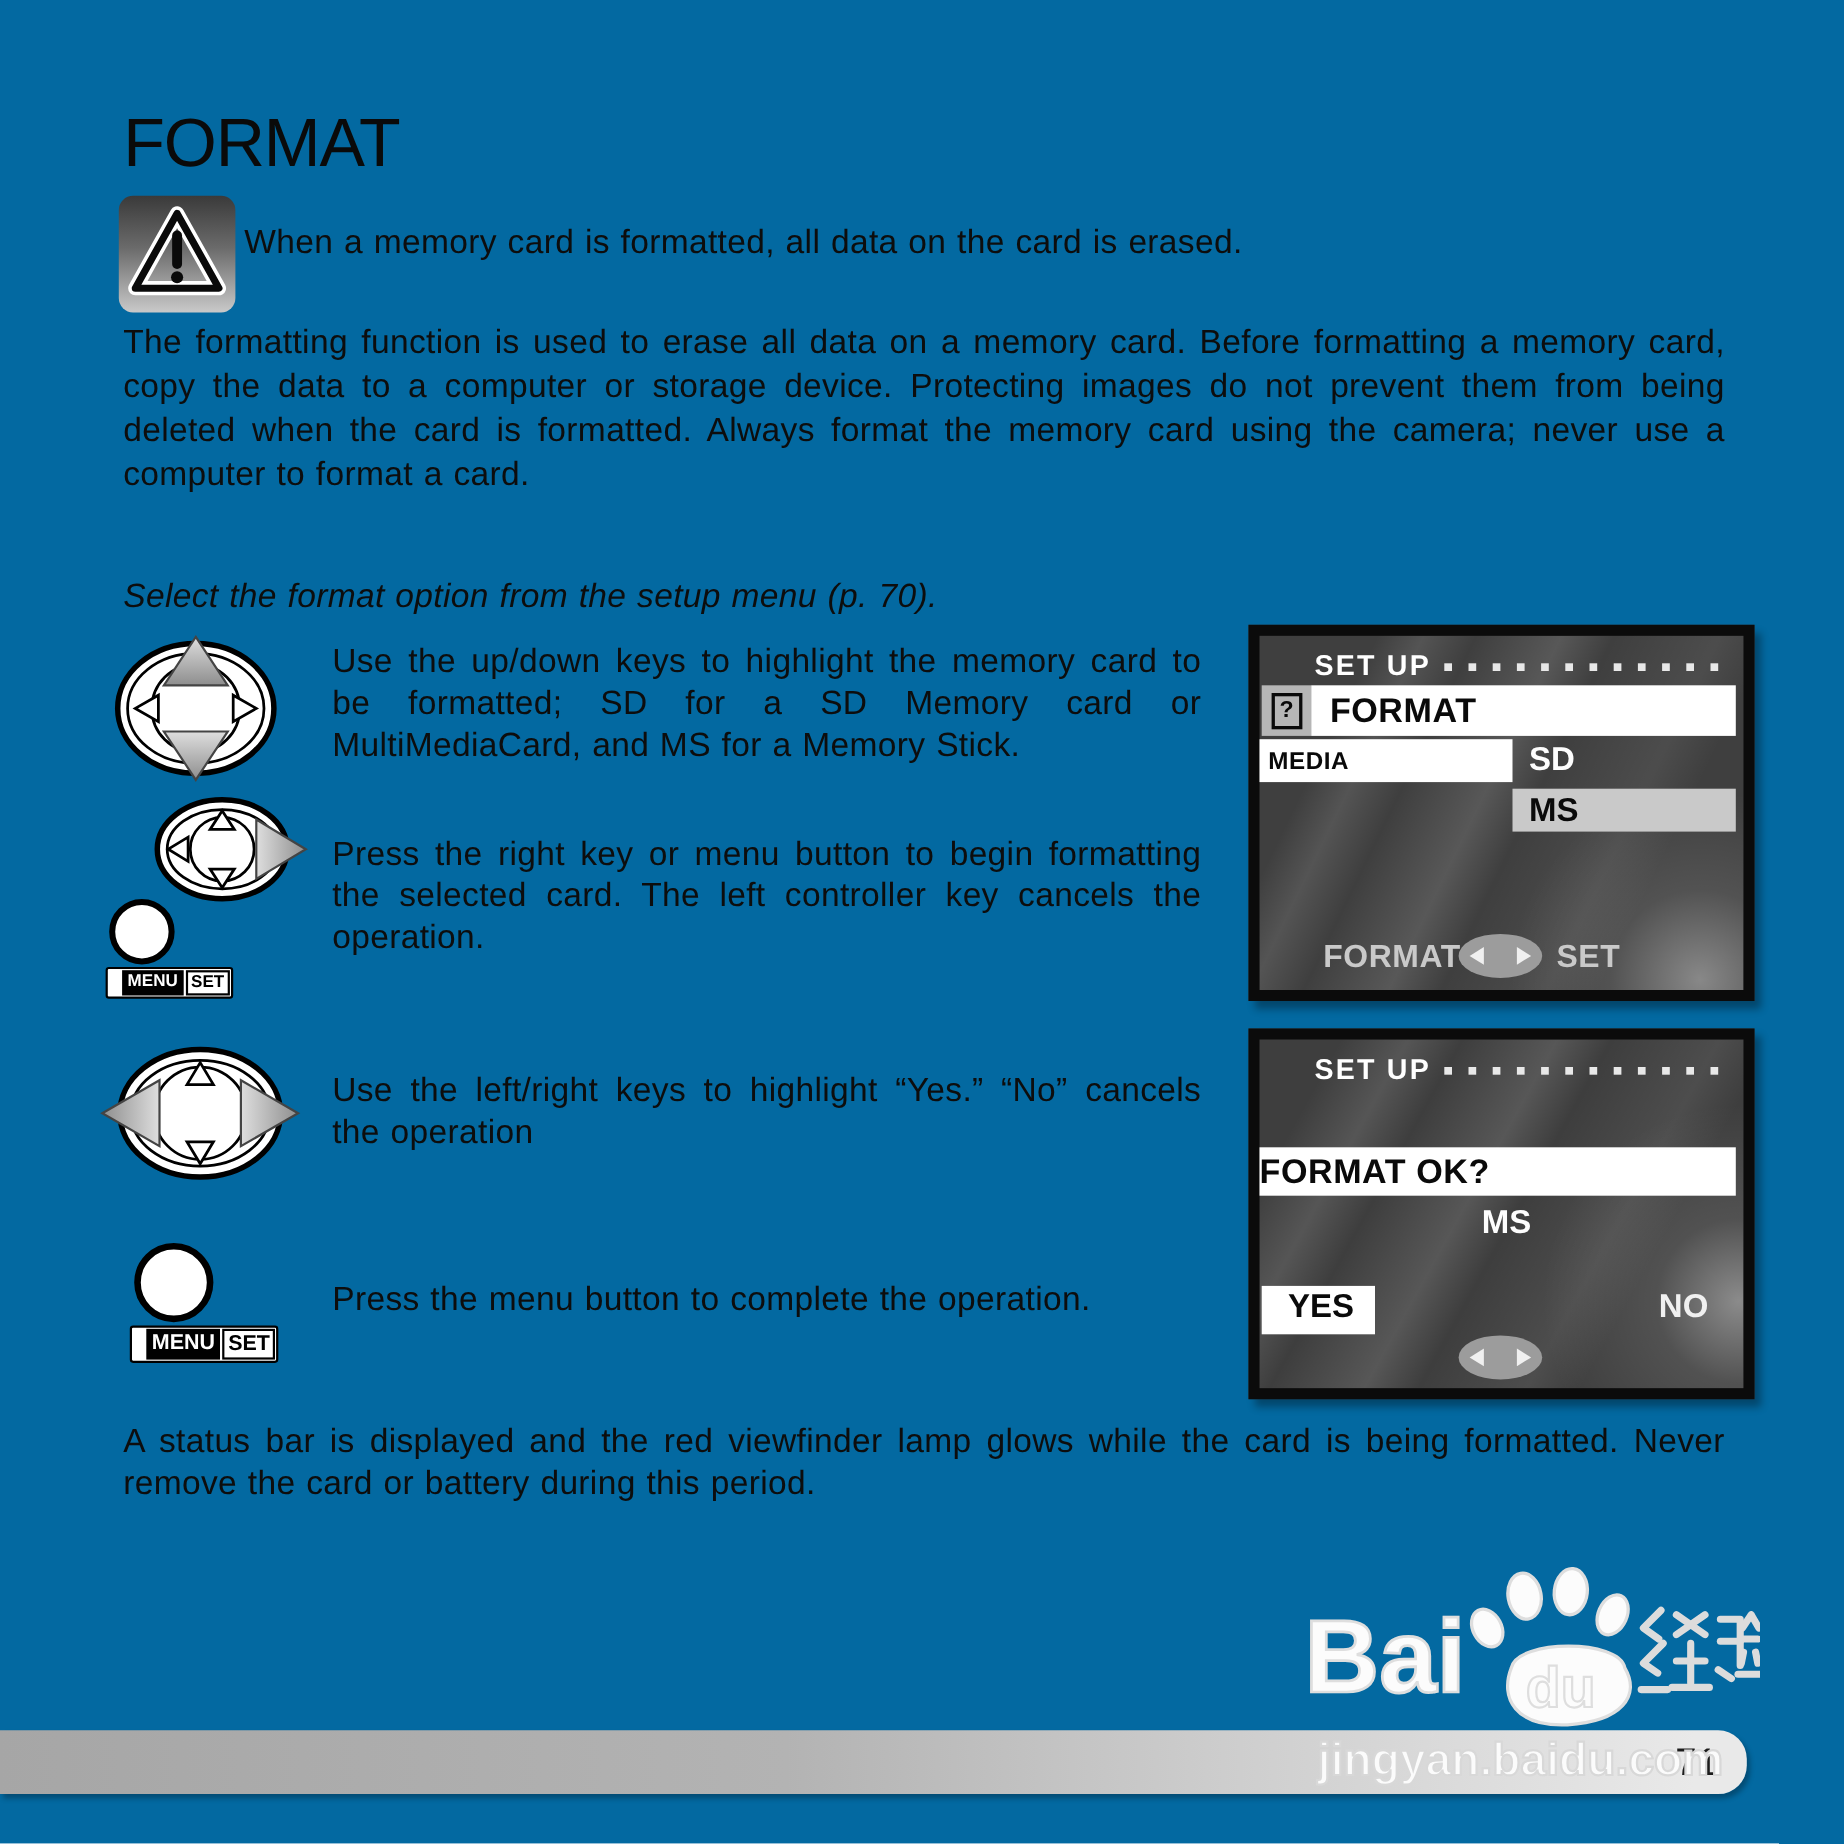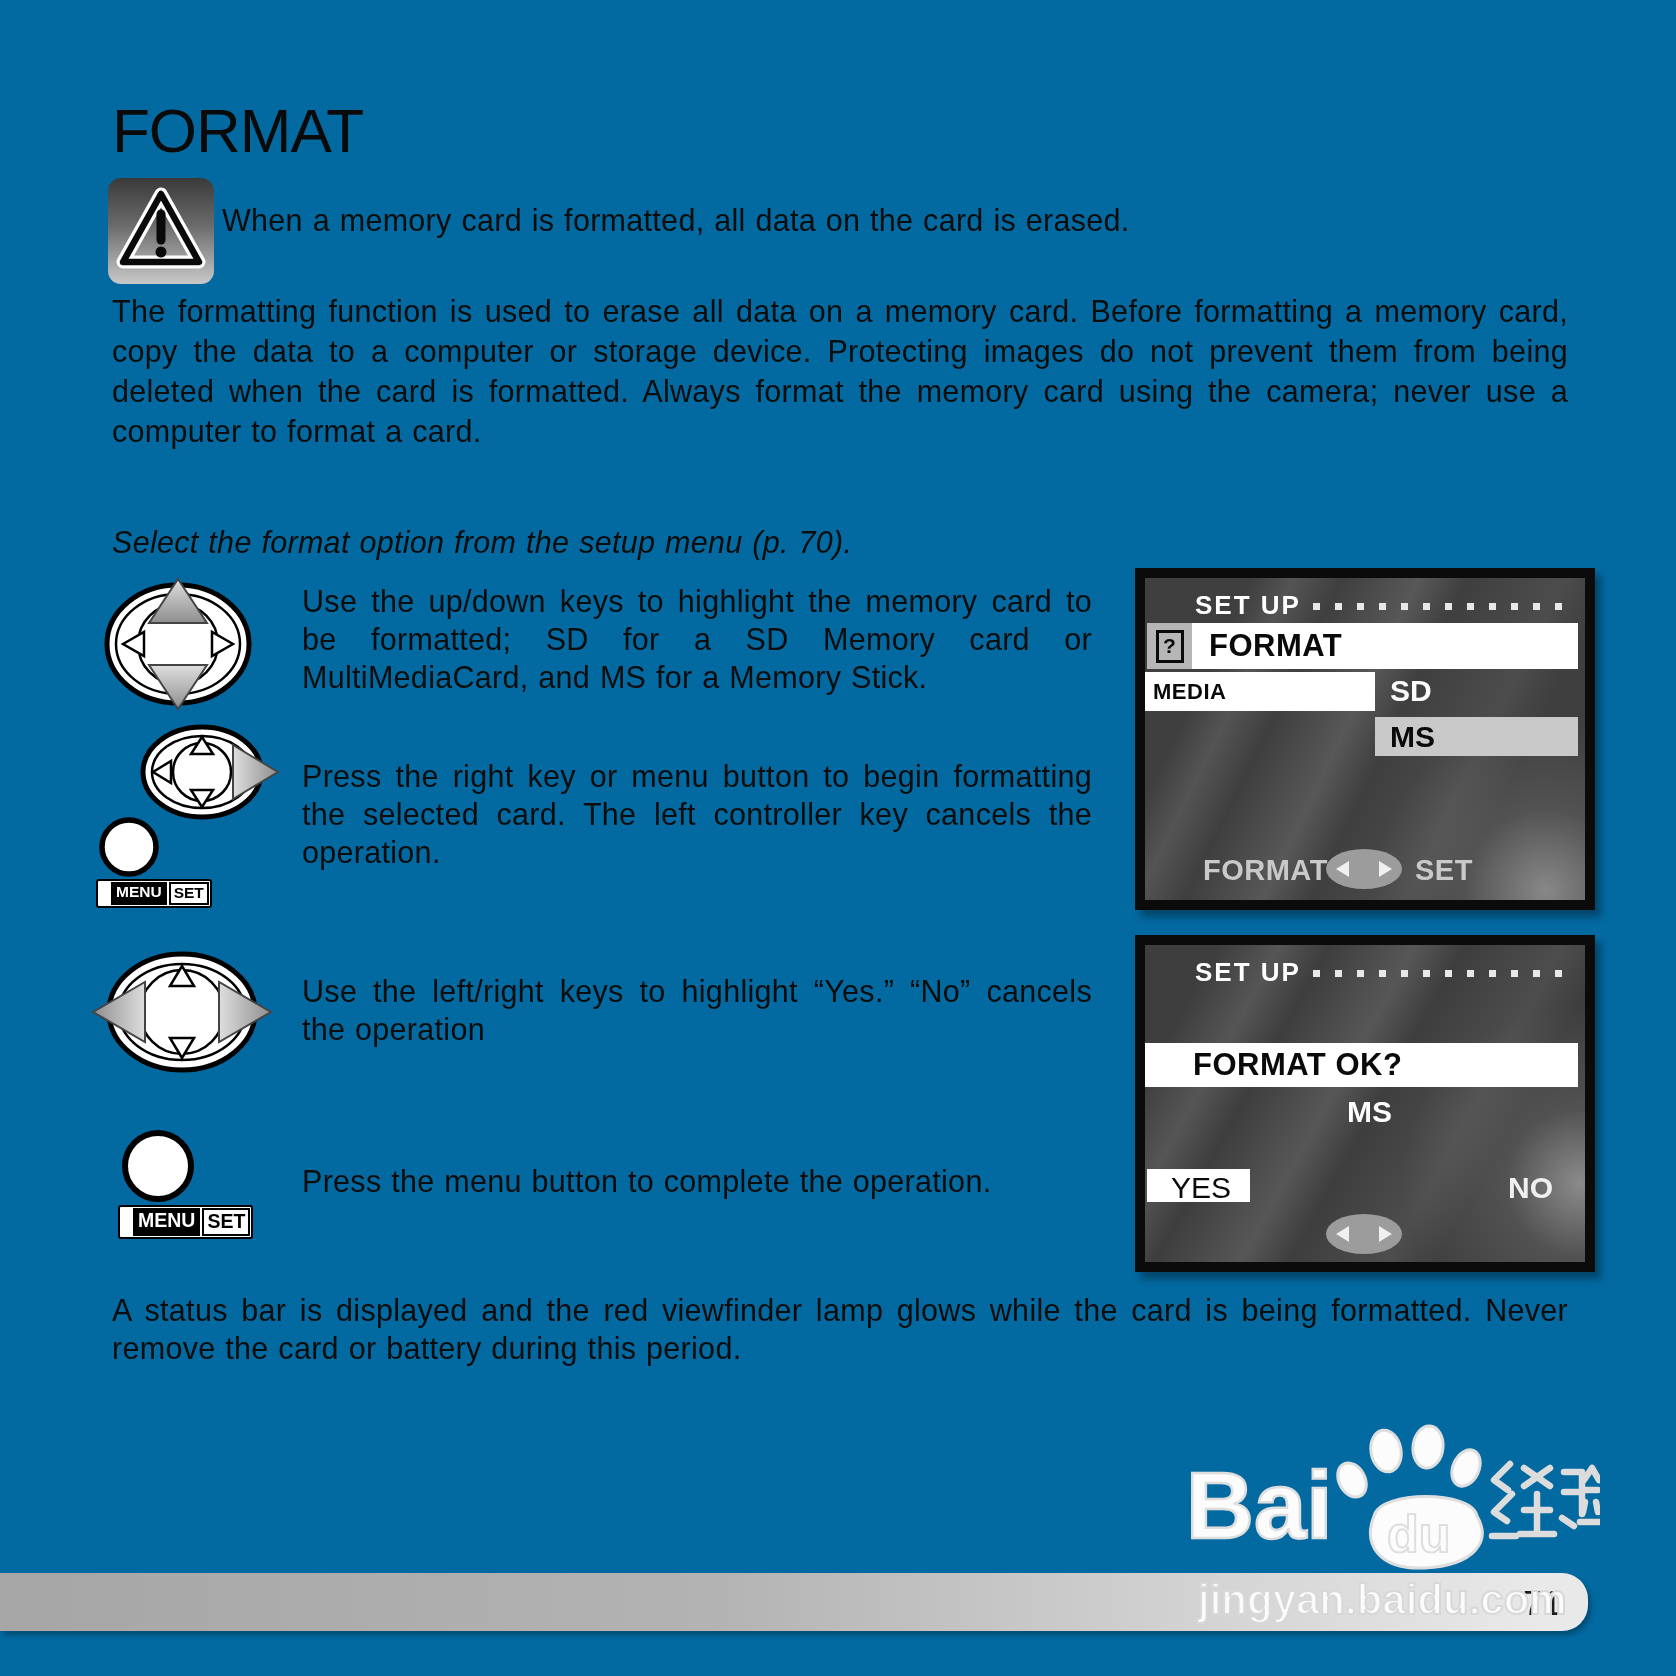--- a/index.html
+++ b/index.html
@@ -65,25 +65,25 @@
   .opt-sd{position:absolute;left:245px;top:96px;font-size:30px;font-weight:bold;color:#fdfdfd;}
   .ms-bar{position:absolute;left:230px;top:139px;width:203px;height:39px;background:#c9c9c9;
           font-size:30px;font-weight:bold;color:#0a0a0a;line-height:39px;padding-left:15px;
           box-sizing:border-box;}
   .cancel-lbl{position:absolute;left:58px;top:276px;font-size:29px;font-weight:bold;color:#c9c9c9;letter-spacing:.5px;}
   .set-lbl{position:absolute;left:270px;top:276px;font-size:29px;font-weight:bold;color:#c9c9c9;letter-spacing:.5px;}
   .lr-ellipse{position:absolute;left:180px;top:270px;}
   #screen2 .lr-ellipse{left:180px;top:268px;}
 
   .prompt-bar{position:absolute;left:0;top:98px;right:7px;height:44px;background:#fff;
-              font-size:31px;font-weight:bold;color:#0a0a0a;line-height:44px;padding-left:48px;
+              font-size:31px;font-weight:bold;color:#0a0a0a;line-height:44px;
               box-sizing:border-box;letter-spacing:.5px;}
   .ms2{position:absolute;left:202px;top:150px;font-size:30px;font-weight:bold;color:#fdfdfd;}
-  .yes-box{position:absolute;left:2px;top:224px;width:103px;height:33px;background:#fff;
-           font-size:30px;font-weight:normal;color:#0a0a0a;line-height:38px;padding-left:24px;
+  .yes-box{position:absolute;left:2px;top:224px;width:103px;height:44px;background:#fff;
+           font-size:30px;font-weight:bold;color:#0a0a0a;line-height:38px;padding-left:24px;
            box-sizing:border-box;}
   .no-lbl{position:absolute;left:363px;top:226px;font-size:30px;font-weight:bold;color:#f0f0f0;}
 
   .footer-bar{position:absolute;left:0;top:1573px;width:1588px;height:58px;
               border-radius:0 26px 26px 0;
               background:linear-gradient(90deg,#a6a6a6,#b3b3b3 45%,#e9e9e9 97%);
               box-shadow:3px 4px 5px rgba(0,0,0,.28);z-index:1;}
   .page-num{position:absolute;right:26px;top:10px;font-size:35px;color:#1c1c1c;}
 
   .watermark{position:absolute;left:1180px;top:1418px;z-index:2;}

